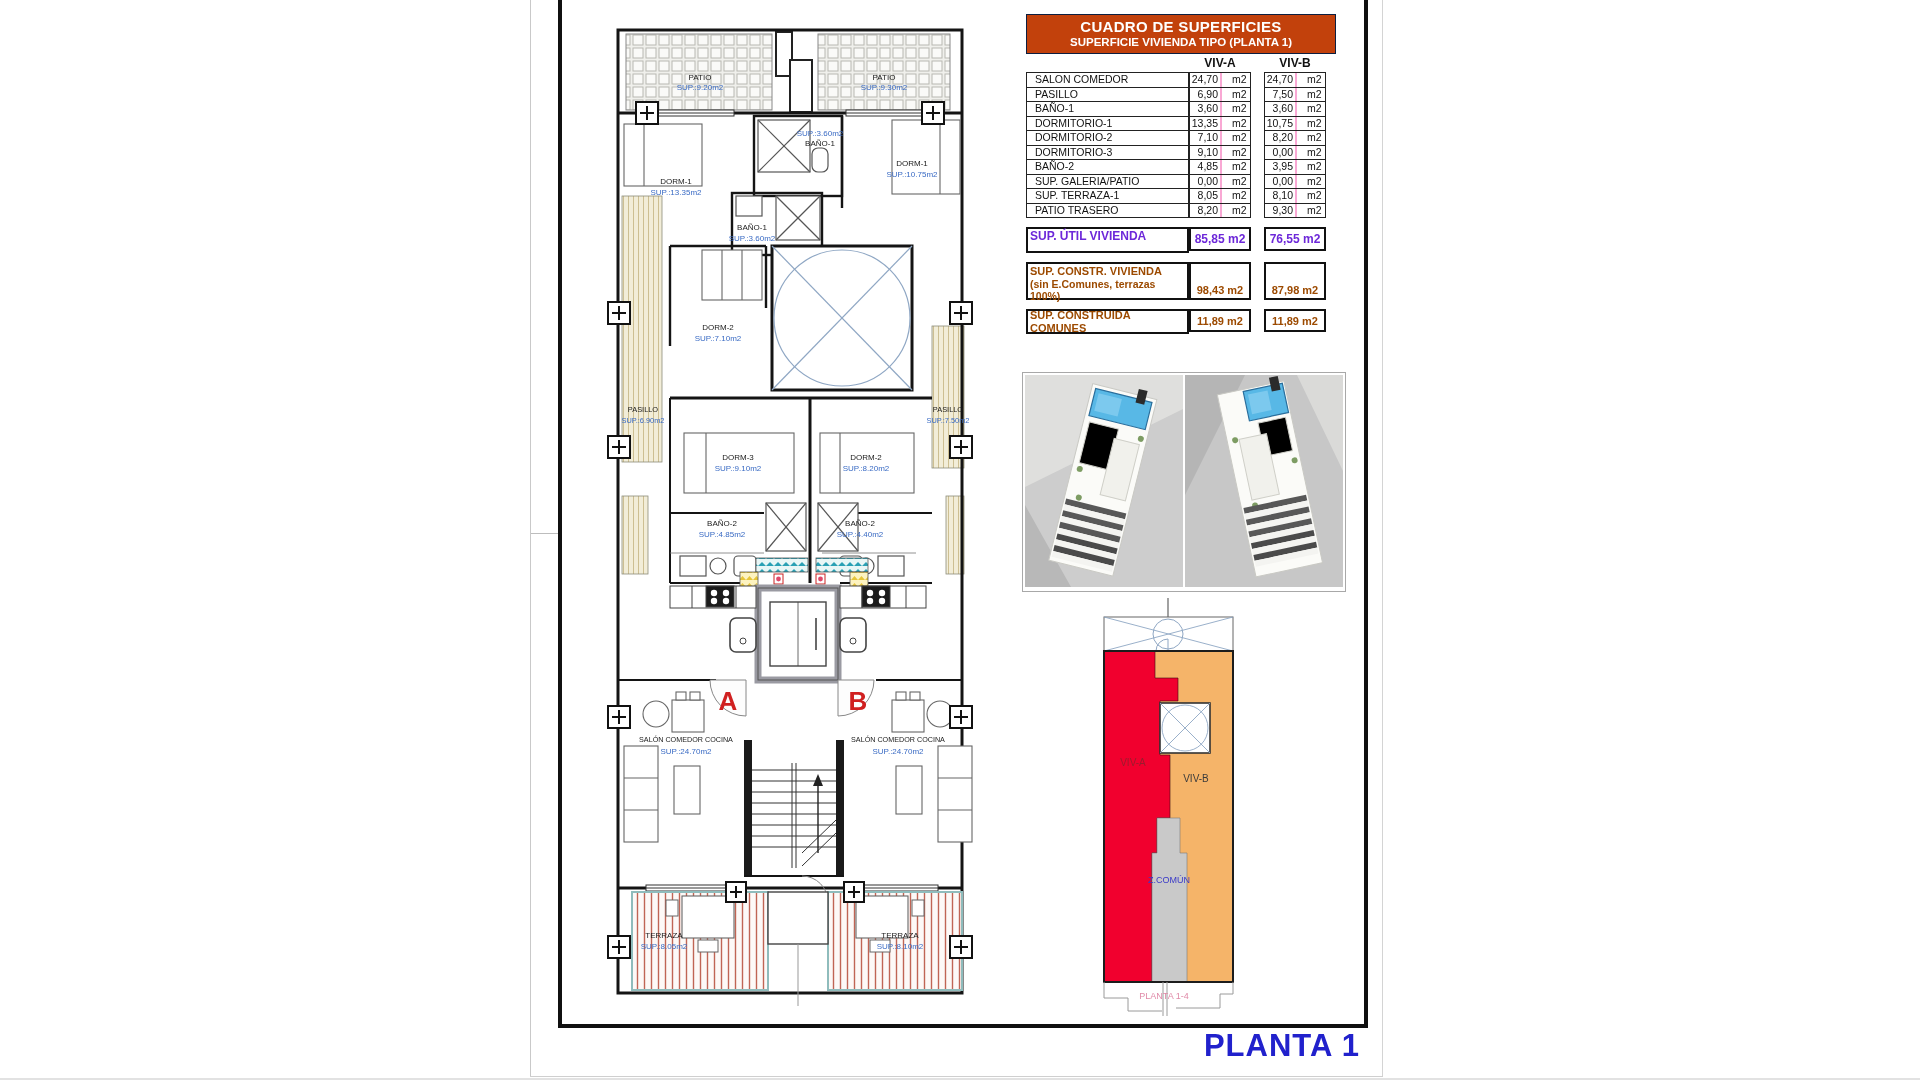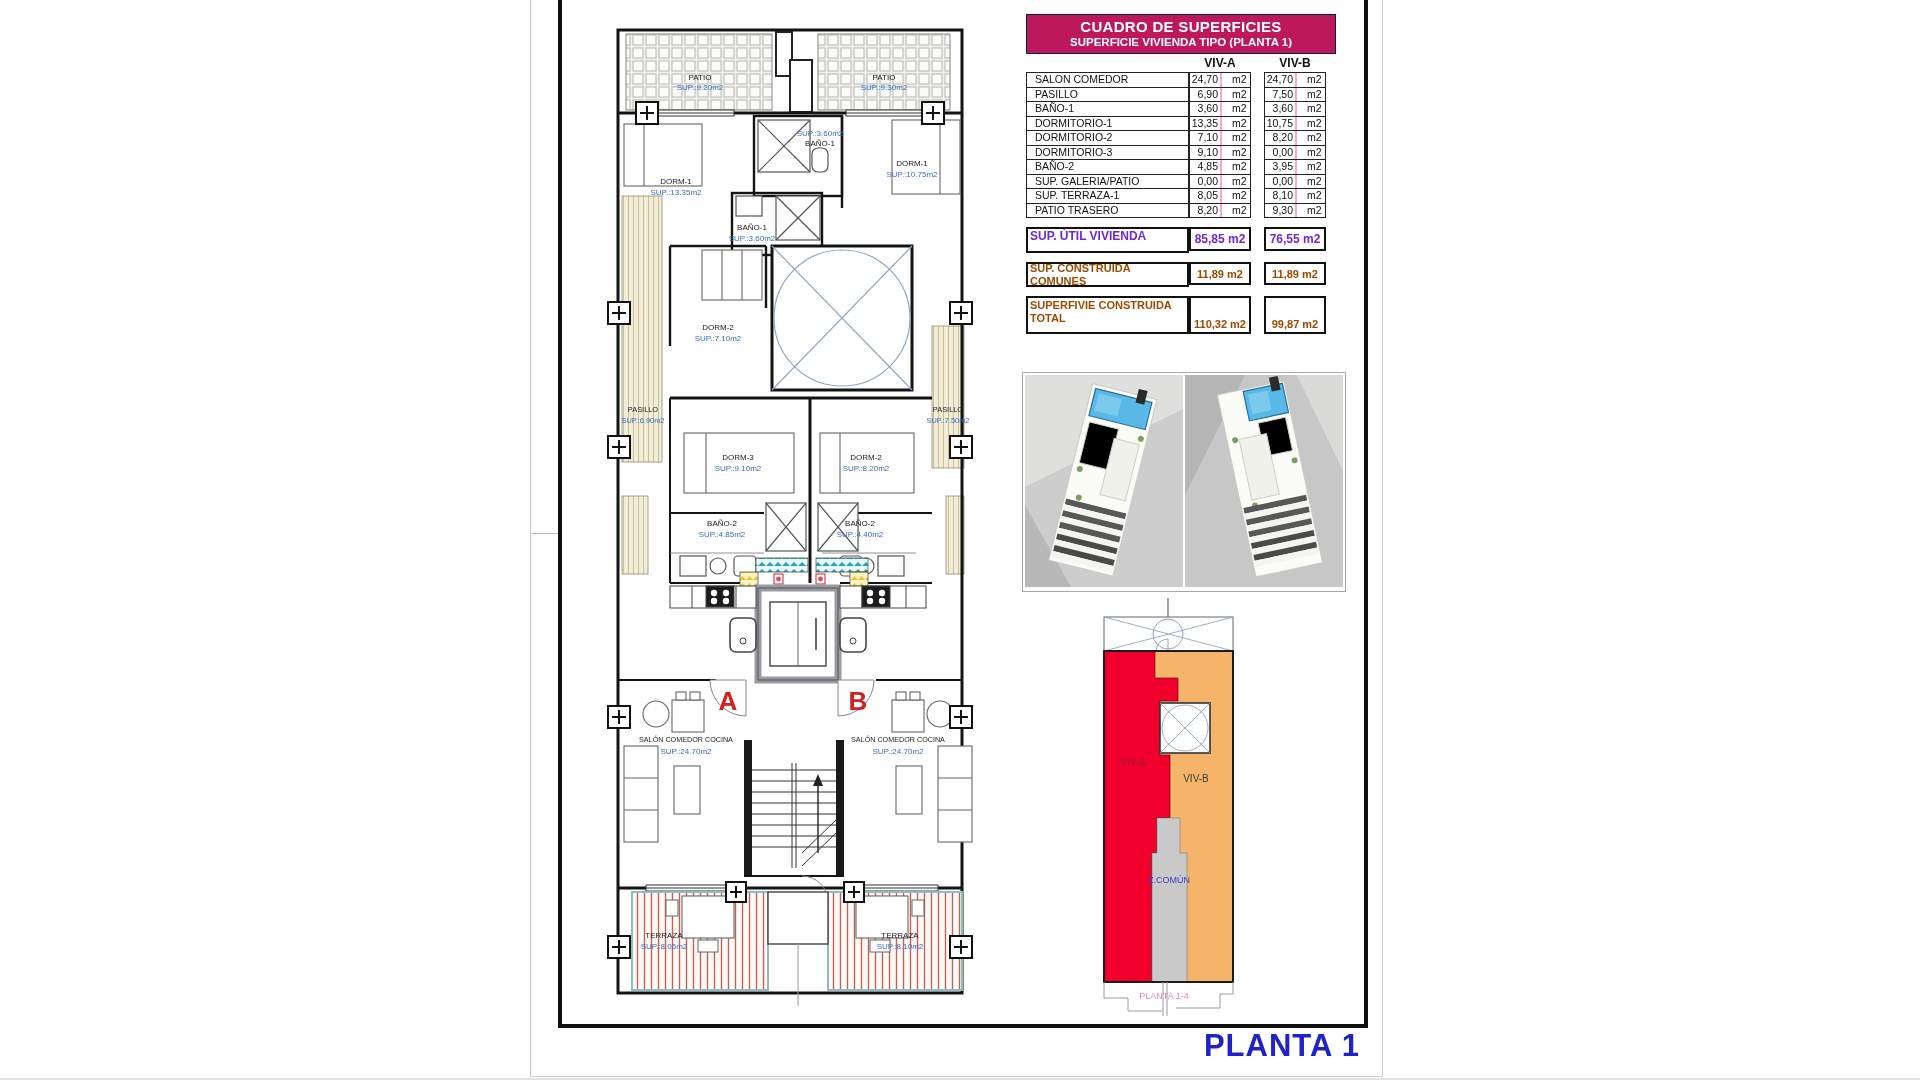--- a/index.html
+++ b/index.html
@@ -8,21 +8,21 @@
   .abs{position:absolute;}
   
   .sheet-left{left:530px;top:0;width:1px;height:1076px;background:#c9c9c9;}
   .sheet-right{left:1382px;top:0;width:1px;height:1076px;background:#d4d4d4;}
   .sheet-bottom{left:530px;top:1076px;width:853px;height:1px;background:#cfcfcf;}
   .page-bottom{left:0;top:1078px;width:1920px;height:2px;background:#e2e2e2;}
   .sheet-tick{left:531px;top:533px;width:27px;height:1px;background:#bdbdbd;}
   .frame{left:558px;top:-6px;width:802px;height:1026px;border:4px solid #101010;}
   
   .tbl{left:1026px;top:14px;width:310px;font-size:10.5px;color:#111;}
-  .tbl-head{background:#be185d;color:#fff;text-align:center;border:1px solid #0c1e40;padding:3px 0 4px 0;}
+  .tbl-head{background:#c2410c;color:#fff;text-align:center;border:1px solid #0c1e40;padding:3px 0 4px 0;}
   .tbl-title{font-size:15px;font-weight:bold;letter-spacing:.3px;line-height:18px;}
   .tbl-sub{font-size:11.5px;font-weight:bold;line-height:13px;}
   .tgrid{display:grid;grid-template-columns:163px 62px 13px 62px;}
   .coh{font-weight:bold;font-size:12px;text-align:center;padding:2px 0;}
   .cell{border:1px solid #222;border-top:none;height:13.5px;line-height:13.5px;overflow:hidden;}
   .rowtop .cell{border-top:1px solid #222;}
   .lbl{padding-left:8px;}
   .val{display:flex;}
   .val .num{flex:1;text-align:right;padding-right:2px;}
   .val .unit{width:18px;border-left:2px solid #f9a8d4;padding-left:10px;}
@@ -503,37 +503,37 @@
         </div>
   </div>
 
   <div class="sumrow">
     <div class="sumbox sumlbl blue util">SUP. ÚTIL VIVIENDA</div>
     <div class="sumbox blue util">85,85 m2</div>
     <div class="gapc"></div>
     <div class="sumbox blue util">76,55 m2</div>
   </div>
 
+  <div class="sumrow">
+    <div class="sumbox sumlbl brown h2l">
+      <span>SUP. CONSTR. VIVIENDA</span>
+      <span style="font-size:10.5px">(sin E.Comunes, terrazas 100%)</span>
+    </div>
+    <div class="sumbox brown h2l" style="align-items:flex-end;padding-bottom:2px">98,43 m2</div>
+    <div class="gapc"></div>
+    <div class="sumbox brown h2l" style="align-items:flex-end;padding-bottom:2px">87,98 m2</div>
+  </div>
 
   <div class="sumrow">
     <div class="sumbox sumlbl brown h1l" style="justify-content:center">SUP. CONSTRUIDA COMUNES</div>
     <div class="sumbox brown h1l">11,89 m2</div>
     <div class="gapc"></div>
     <div class="sumbox brown h1l">11,89 m2</div>
   </div>
 
-  <div class="sumrow">
-    <div class="sumbox sumlbl brown h2l">
-      <span>SUPERFIVIE CONSTRUIDA</span>
-      <span>TOTAL</span>
-    </div>
-    <div class="sumbox brown h2l" style="align-items:flex-end;padding-bottom:2px">110,32 m2</div>
-    <div class="gapc"></div>
-    <div class="sumbox brown h2l" style="align-items:flex-end;padding-bottom:2px">99,87 m2</div>
-  </div>
 </div>
 
 <div class="abs renders">
   <svg width="158" height="212" viewBox="0 0 158 212">
     <rect width="158" height="212" fill="#cdcdcd"></rect>
     <polygon points="0,0 158,0 158,34 0,112" fill="#dfdfdd"></polygon>
     <polygon points="0,130 46,212 0,212" fill="#b8b8b8"></polygon>
     <g transform="rotate(14 79 100)">
       <rect x="46" y="14" width="66" height="182" fill="#fbfbf8" stroke="#c9c9c4" stroke-width="1"></rect>
       <rect x="50" y="18" width="58" height="28" fill="#58b8e6" stroke="#2a6e9c" stroke-width="1.2"></rect>

